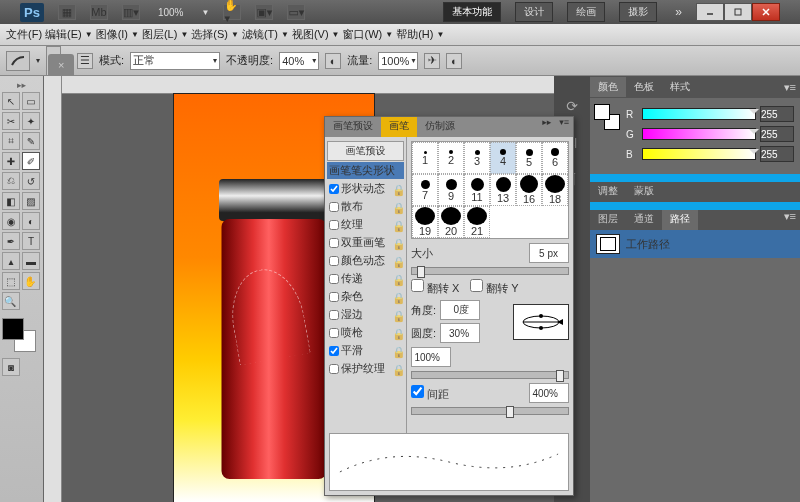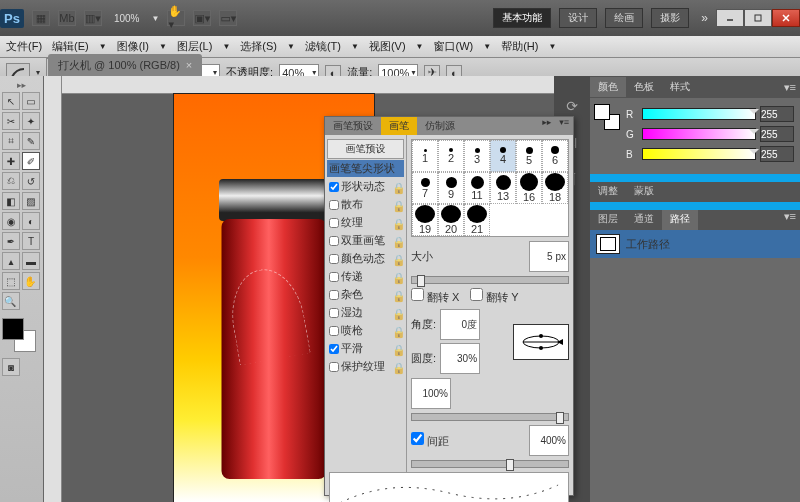--- a/index.html
+++ b/index.html
@@ -1,29 +1,29 @@
 <!DOCTYPE html>
 <html><head>
 <meta charset="utf-8">
 <style>
 *{box-sizing:border-box;margin:0;padding:0;font-family:"Microsoft YaHei",Arial,sans-serif;font-size:11px;color:#333}
 body{background:#4a4a4a;width:800px;height:502px;overflow:hidden;position:relative}
-.titlebar{height:36px;background:linear-gradient(#6a6a6a,#4f4f4f);display:flex;align-items:center;padding:0 0;gap:8px}
+.titlebar{height:24px;background:linear-gradient(#6a6a6a,#4f4f4f);display:flex;align-items:center;padding:0 20px;gap:14px}
 .titlebar .ps{background:#1a3d5c;color:#8bc7f5;font-weight:bold;padding:2px 4px;border-radius:2px;font-size:13px}
 .titlebar .tbtn{width:18px;height:16px;background:#5a5a5a;border:1px solid #666;display:flex;align-items:center;justify-content:center}
 .titlebar .zoom{color:#ddd;font-size:10px;margin:0 4px}
 .titlebar .spacer{flex:1}
 .titlebar .workspace{background:#555;color:#ddd;padding:2px 8px;border:1px solid #333;font-size:10px}
 .titlebar .workspace.active{background:#2a2a2a;color:#fff}
 .titlebar .dbl{color:#ddd;font-size:12px;margin-left:4px}
 .winbtns{display:flex;gap:0}
 .winbtn{width:28px;height:18px;display:flex;align-items:center;justify-content:center;border:1px solid #555}
 .winbtn.close{background:linear-gradient(#e06050,#c03020);border-color:#802010}
 .winbtn svg{width:10px;height:10px}
-.menubar{height:22px;background:linear-gradient(#e8e8e8,#d0d0d0);display:flex;align-items:center;padding:0 6px;gap:10px;border-bottom:1px solid #888}
+.menubar{height:22px;background:linear-gradient(#e8e8e8,#d0d0d0);display:flex;align-items:center;padding:0 6px;gap:3px;border-bottom:1px solid #888}
 .menubar span{color:#222;font-size:11px}
 .optbar{height:30px;background:linear-gradient(#d4d4d4,#bcbcbc);display:flex;align-items:center;padding:0 6px;gap:6px;border-bottom:1px solid #888}
 .optbar .brush{width:24px;height:20px;background:#c8c8c8;border:1px solid #888;display:flex;align-items:center;justify-content:center}
 .optbar .lbl{color:#222;font-size:11px}
 .optbar select,.optbar .combo{height:18px;border:1px solid #888;background:#fff;font-size:10px;padding:0 2px}
 .optbar .combo{display:inline-flex;align-items:center;min-width:40px;justify-content:space-between}
 .optbar .combo:after{content:"▾";margin-left:2px;font-size:8px}
 .optbar .sq{width:16px;height:16px;border:1px solid #888;background:#d0d0d0;display:inline-flex;align-items:center;justify-content:center}
 .main{position:absolute;top:76px;left:0;right:0;bottom:0;display:flex}
 .doctab{position:absolute;top:54px;left:48px;height:22px;background:#858585;color:#eee;font-size:10px;padding:3px 10px;border-top-left-radius:3px;border-top-right-radius:3px;display:flex;align-items:center;gap:6px}
@@ -82,21 +82,21 @@
 .bditem input{width:10px;height:10px}
 .bditem .t{flex:1}
 .bditem .lock{width:10px;height:10px;opacity:.6}
 .bdmain{flex:1;padding:4px;display:flex;flex-direction:column;gap:4px;overflow:hidden}
 .tipgrid{display:grid;grid-template-columns:repeat(6,1fr);gap:0;border:1px solid #999;background:#fff}
 .tipcell{border:1px dotted #aaa;height:32px;display:flex;flex-direction:column;align-items:center;justify-content:center;font-size:9px}
 .tipcell .dot{background:#000;border-radius:50%}
 .tipcell.sel{background:#cde}
 .bdrow{display:flex;align-items:center;gap:4px;font-size:10px}
 .bdrow .l{flex:1}
-.bdrow input[type=text]{width:40px;height:31px;border:1px solid #999;text-align:right;padding-right:2px;font-size:10px;background:#fff}
+.bdrow input[type=text]{width:40px;height:20px;border:1px solid #999;text-align:right;padding-right:10px;font-size:10px;background:#fff}
 .bdslider{height:8px;background:#bbb;border:1px solid #888;position:relative}
 .bdslider:after{content:"";position:absolute;top:-2px;width:6px;height:10px;background:#eee;border:1px solid #555}
 .bdslider.p5:after{left:3%}
 .bdslider.p100:after{left:92%}
 .bdslider.p400:after{left:60%}
 .ellipse{width:56px;height:36px;border:1px solid #333;background:#fff;display:flex;align-items:center;justify-content:center;margin-left:auto}
 .ellipse svg{width:44px;height:24px}
 .preview{height:58px;background:#fff;border:1px solid #999;margin:0 4px 4px 4px;display:flex;align-items:center;justify-content:center}
 .preview svg{width:100%;height:40px}
 </style>
@@ -182,21 +182,20 @@
   <span class="sq">◐</span>
   <span class="lbl">流量:</span>
   <div class="combo">
       <span>100%</span>
     </div>
   <span class="sq">✈</span>
   <span class="sq">◐</span>
 </div>
 
 <div class="doctab">
-  <span>打火机 @ 100% (RGB/8)</span>
   <span class="x">×</span>
 </div>
 
 <div class="main">
 
   <div class="toolbox">
     <div class="toolrow">
         <span style="font-size:9px;color:#666;width:100%;text-align:center">▸▸</span>
       </div>
     <div class="toolrow">

